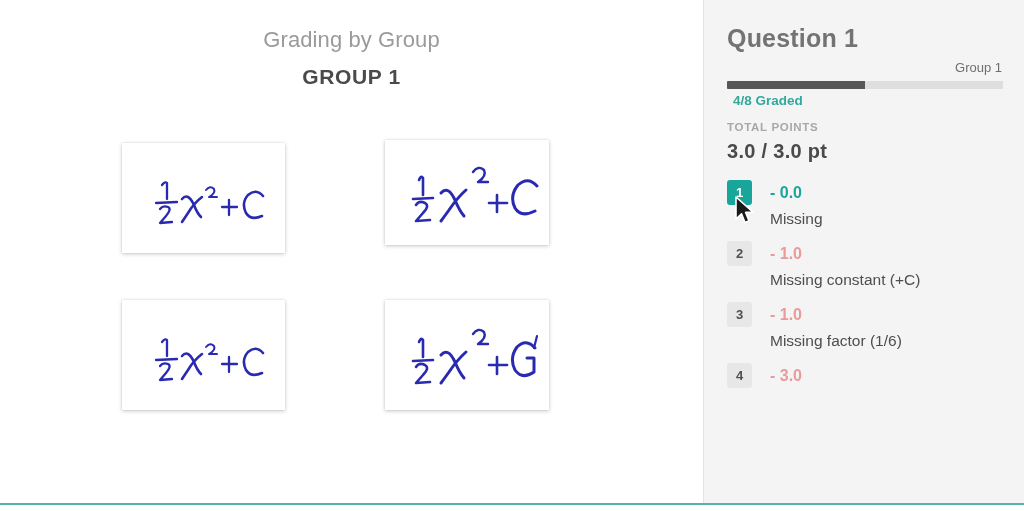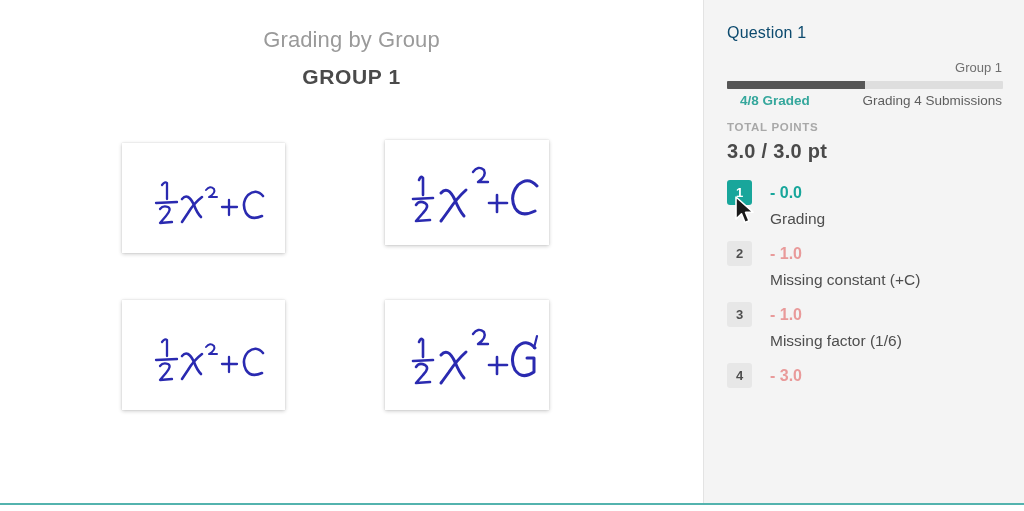--- a/index.html
+++ b/index.html
@@ -95,23 +95,23 @@
     background: #f4f4f4;
     border-left: 1px solid #e3e3e3;
     box-sizing: border-box;
     overflow: hidden;
   }
 
   .question-title {
     position: absolute;
     left: 23px;
     top: 24px;
-    font-size: 16px;
-    font-weight: 400;
-    color: #0c4a6e;
+    font-size: 25px;
+    font-weight: 700;
+    color: #737373;
     letter-spacing: 0.2px;
   }
 
   .group-tag {
     position: absolute;
     right: 22px;
     top: 60px;
     font-size: 13px;
     color: #6f6f6f;
   }
@@ -130,21 +130,21 @@
     position: absolute;
     left: 0;
     top: 0;
     height: 100%;
     width: 50%;
     background: #565656;
   }
 
   .graded-count {
     position: absolute;
-    left: 36px;
+    left: 29px;
     top: 93px;
     font-size: 13.5px;
     font-weight: bold;
     color: #35a79c;
   }
 
   .grading-status {
     position: absolute;
     right: 22px;
     top: 93px;
@@ -352,34 +352,33 @@
     <div class="question-title">Question 1</div>
 
     <div class="group-tag">Group 1</div>
 
     <div class="progress-track">
       <div class="progress-fill" style="width: 50%;"></div>
     </div>
 
     <div class="graded-count">4/8 Graded</div>
 
-    <div class="grading-status">Grading 4 Submissions</div>
 
     <div class="total-points-label">TOTAL POINTS</div>
 
     <div class="total-points-value">3.0 / 3.0 pt</div>
 
     <div class="rubric-list">
 
       <div class="rubric-item selected">
         <div class="rubric-row">
           <div class="rubric-key">1</div>
           <div class="rubric-points">- 0.0</div>
         </div>
-        <div class="rubric-desc">Grading</div>
+        <div class="rubric-desc">Missing</div>
       </div>
 
       <div class="rubric-item">
         <div class="rubric-row">
           <div class="rubric-key">2</div>
           <div class="rubric-points">- 1.0</div>
         </div>
         <div class="rubric-desc">Missing constant (+C)</div>
       </div>
 

